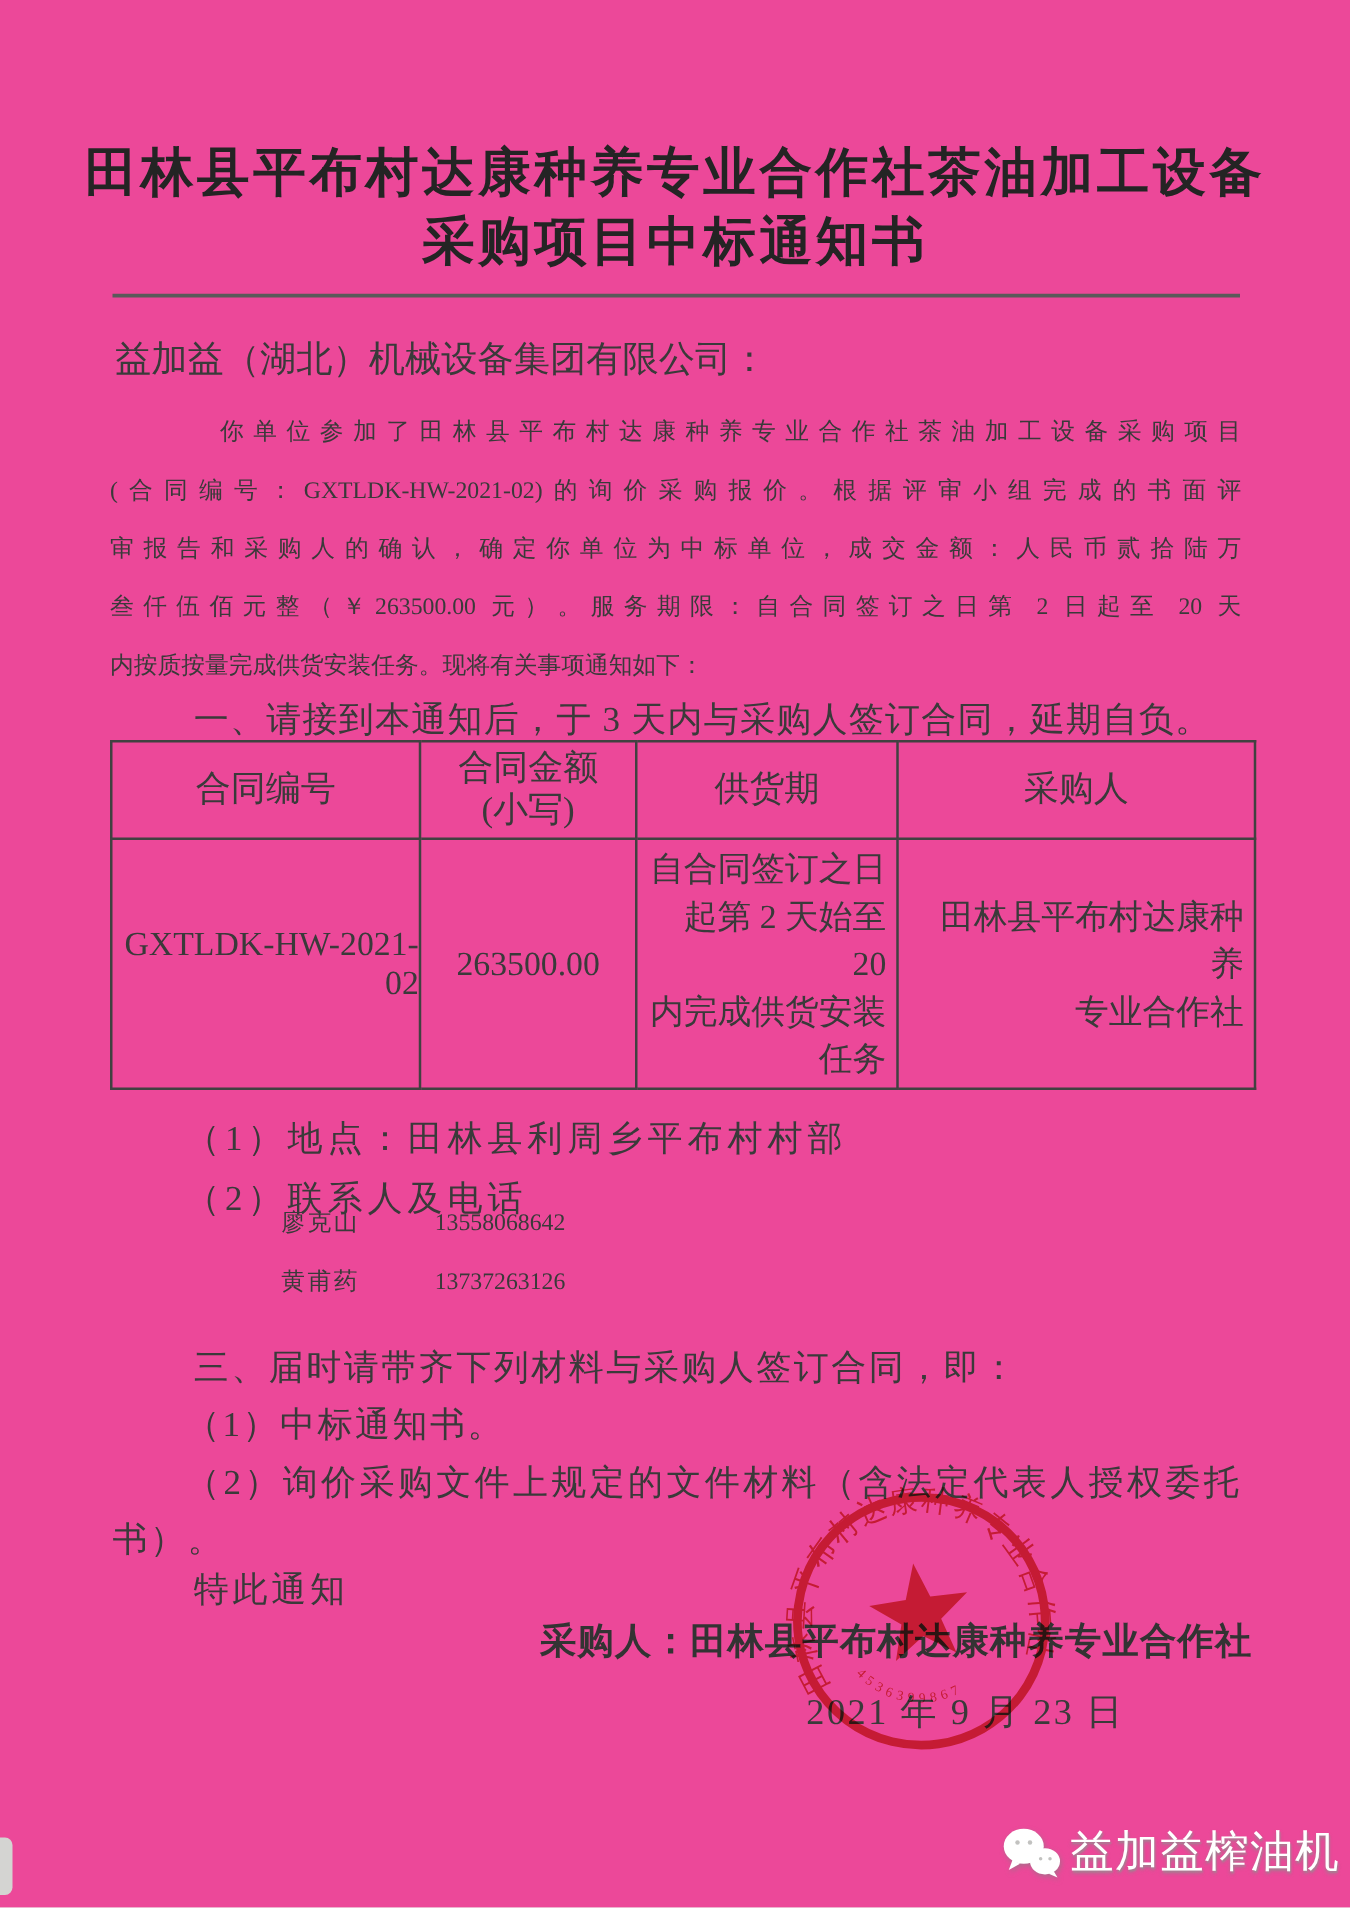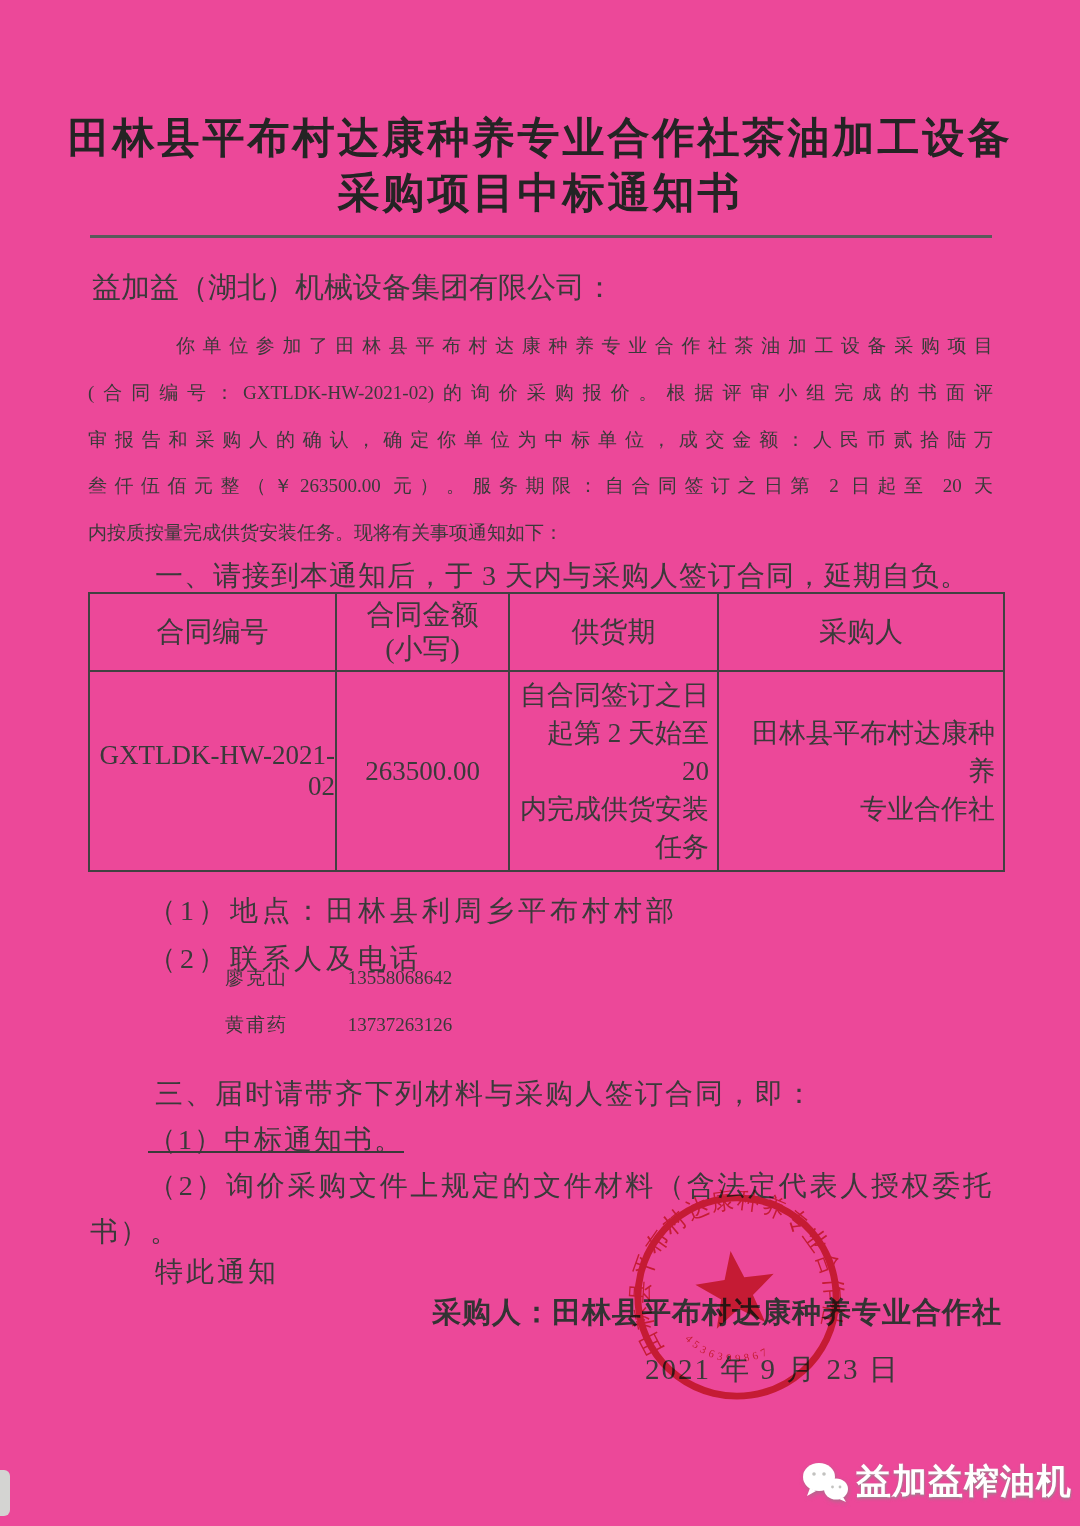--- a/index.html
+++ b/index.html
@@ -21,21 +21,21 @@
   .para .ln.last{text-align:justify;text-align-last:left;}
   .txt{position:absolute;font-size:28px;white-space:nowrap;}
   .i1{top:557px;left:155px;letter-spacing:1px;}
   .s2h{top:845px;left:155px;letter-spacing:5px;}
   .s21{top:892px;left:148px;letter-spacing:4px;}
   .s22{top:940px;left:148px;letter-spacing:4px;}
   .contact{position:absolute;left:225px;font-size:19px;white-space:nowrap;}
   .c1{top:965px;} .c2{top:1012px;}
   .cname{display:inline-block;min-width:118px;letter-spacing:2px;}
   .s3h{top:1075px;left:155px;letter-spacing:2px;}
-  .s31{top:1121px;left:148px;letter-spacing:2px;text-decoration:underline;}
+  .s31{top:1121px;left:148px;letter-spacing:2px;}
   .s32a{top:1167px;left:148px;width:845px;white-space:normal;letter-spacing:2px;
         text-align:justify;text-align-last:justify;}
   .s32b{top:1213px;left:90px;letter-spacing:2px;}
   .closing{top:1253px;left:155px;letter-spacing:3px;}
   .sig{top:1293px;left:432px;font-weight:bold;font-size:29px;letter-spacing:1px;color:#333;}
   .date{top:1350px;left:645px;font-size:29px;letter-spacing:2px;}
   table.ctable{
     position:absolute;top:592px;left:88px;border-collapse:collapse;
     font-size:27px;color:#3a3a3a;table-layout:fixed;
   }
@@ -44,21 +44,21 @@
   .ctable td{height:156px;vertical-align:middle;}
   .td-left{text-align:right;padding-left:10px;}
   .td-center{text-align:center;}
   .cell-lines{line-height:38px;padding:4px 8px;}
   .stamp{
     position:absolute;left:628px;top:1188px;width:218px;height:218px;
     transform:rotate(-8deg);opacity:.88;mix-blend-mode:multiply;
   }
   .watermark{
     position:absolute;top:1458px;right:8px;display:flex;align-items:center;gap:6px;
-    font-family:"Liberation Sans",sans-serif;font-weight:bold;font-size:35px;
+    font-family:"Liberation Sans",sans-serif;font-weight:normal;font-size:35px;
     color:#ffffff;letter-spacing:1px;
     text-shadow:0 2px 3px rgba(140,140,140,.65),1px 1px 1px rgba(150,150,150,.5);
   }
   .wm-icon{filter:drop-shadow(1px 2px 2px rgba(130,130,130,.6));}
   .artifact{position:absolute;left:0;top:1470px;width:10px;height:46px;background:#d4d4d2;border-radius:0 6px 6px 0;}
 </style>
 </head>
 <body>
 
 <div class="page">

